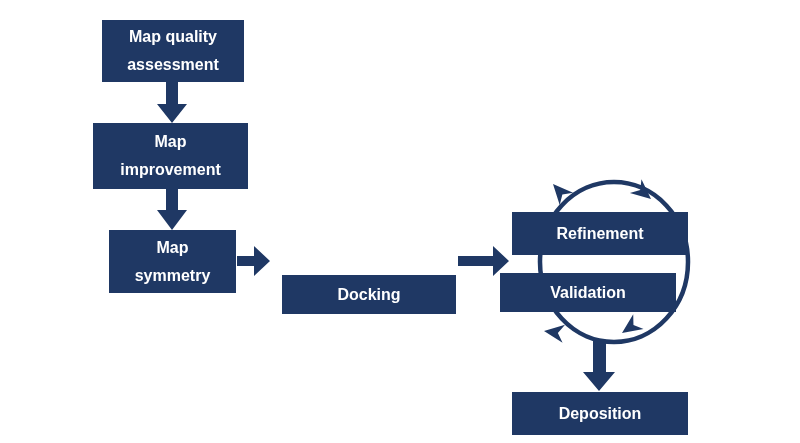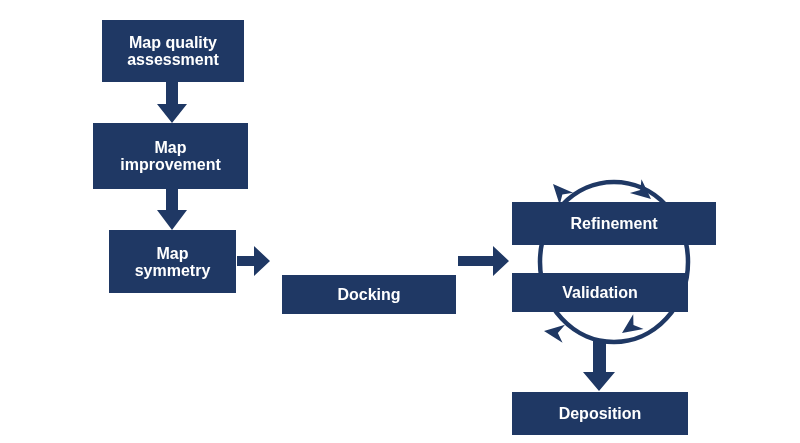--- a/index.html
+++ b/index.html
@@ -26,34 +26,34 @@
   .node {
     position: absolute;
     background: var(--node-fill, #1f3864);
     color: var(--node-text, #ffffff);
     display: flex;
     align-items: center;
     justify-content: center;
     text-align: center;
     font-weight: bold;
     font-size: 16px;
-    line-height: 17px;
+    line-height: 28px;
     z-index: 2;
   }
   .node .label {
     white-space: pre-line;
   }
   
   #n-map-quality     { left: 102px; top:  20px; width: 142px; height: 62px; }
   #n-map-improvement { left:  93px; top: 123px; width: 155px; height: 66px; }
   #n-map-symmetry    { left: 109px; top: 230px; width: 127px; height: 63px; }
   #n-model-building  { left: 282px; top: 209px; width: 174px; height: 39px; }
   #n-docking         { left: 282px; top: 275px; width: 174px; height: 39px; }
-  #n-refinement      { left: 512px; top: 202px; width: 204px; height: 43px; }
-  #n-validation      { left: 512px; top: 273px; width: 176px; height: 39px; }
+  #n-refinement      { left: 512px; top: 212px; width: 176px; height: 43px; }
+  #n-validation      { left: 500px; top: 273px; width: 176px; height: 39px; }
   #n-deposition      { left: 512px; top: 392px; width: 176px; height: 43px; }
 
   .back-layer  { z-index: 1; }
   .front-layer { z-index: 3; }
 
   .cycle-ellipse {
     fill: none;
     stroke: var(--arrow-color, #1f3864);
     stroke-width: 4.5px;
   }

